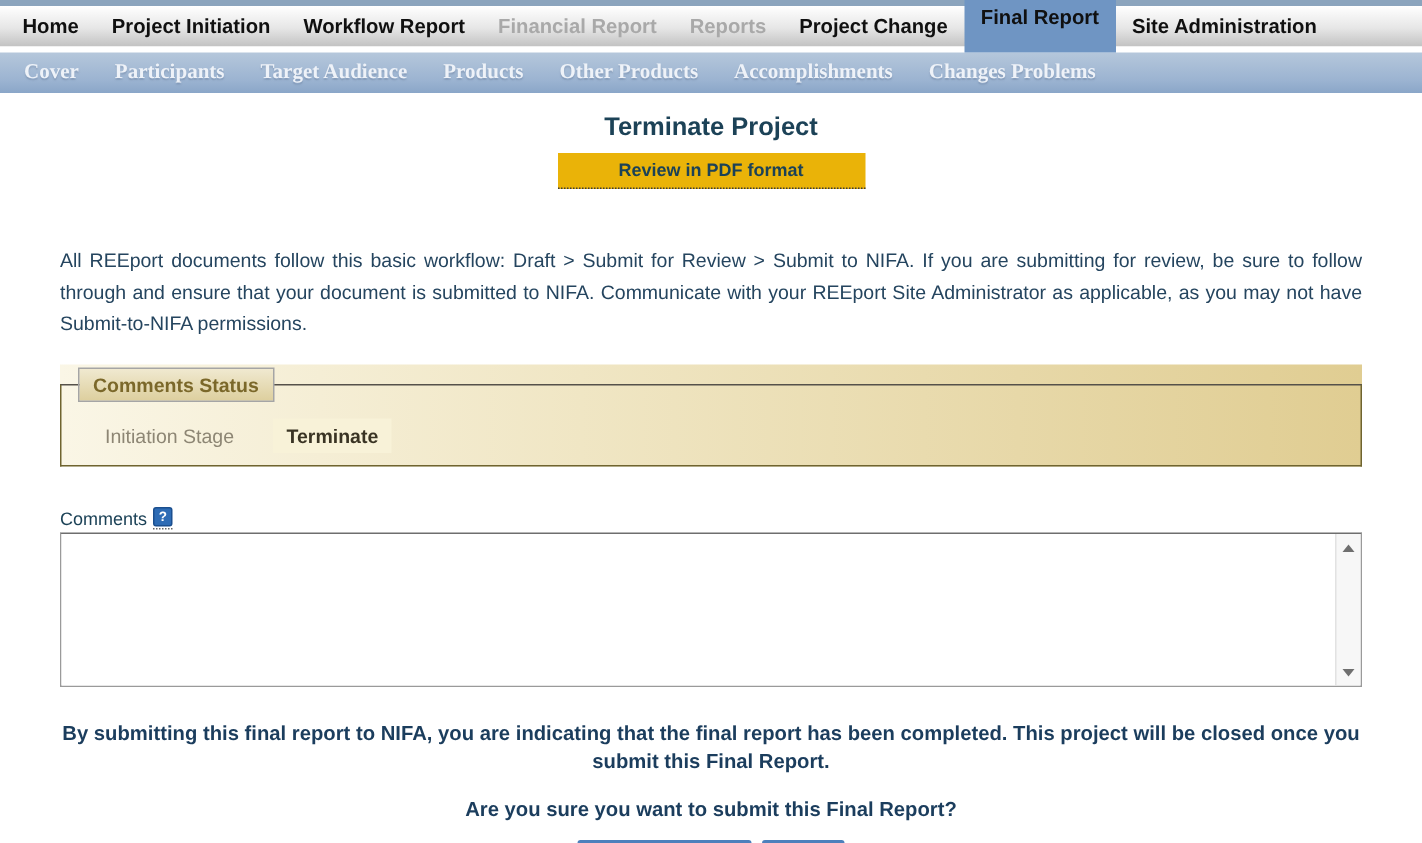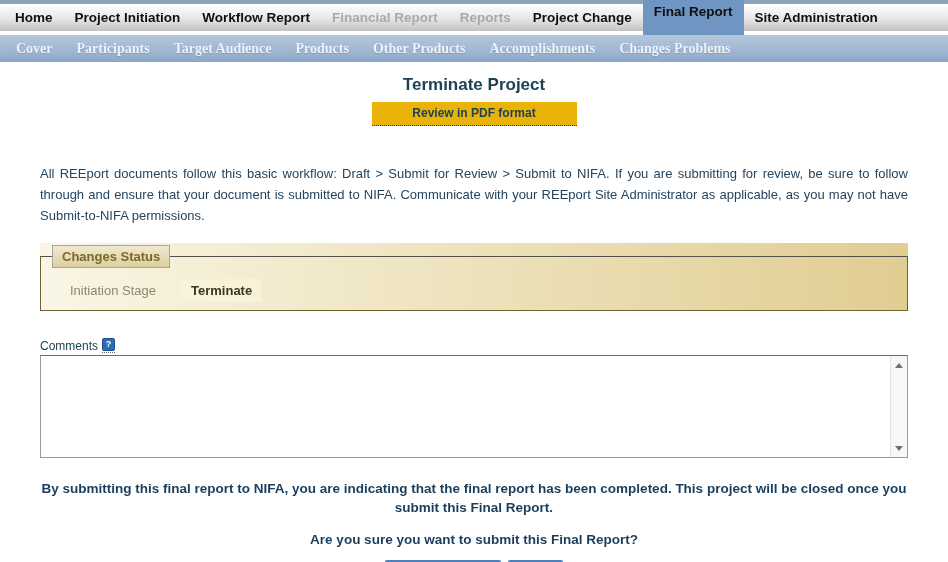--- a/index.html
+++ b/index.html
@@ -218,21 +218,21 @@
 <div>
 
   <div class="page-title">Terminate Project</div>
 
   <button class="review-btn">Review in PDF format</button>
 
   <p class="workflow-note">All REEport documents follow this basic workflow:  Draft &gt; Submit for Review &gt; Submit to NIFA.  If you are submitting for review, be sure to follow through and ensure that your document is submitted to NIFA.  Communicate with your REEport Site Administrator as applicable, as you may not have Submit-to-NIFA permissions.</p>
 
   <div class="wf-box">
     <div class="wf-border"></div>
-    <div class="wf-legend">Changes Status</div>
+    <div class="wf-legend">Comments Status</div>
     <div class="wf-stages">
       <span class="stage-inactive">Initiation Stage</span>
       <span class="stage-active">Terminate</span>
     </div>
   </div>
 
   <div class="comments-row">
     <span>Comments</span>
     <span class="help-wrap"><span class="help-icon">?</span></span>
   </div>

